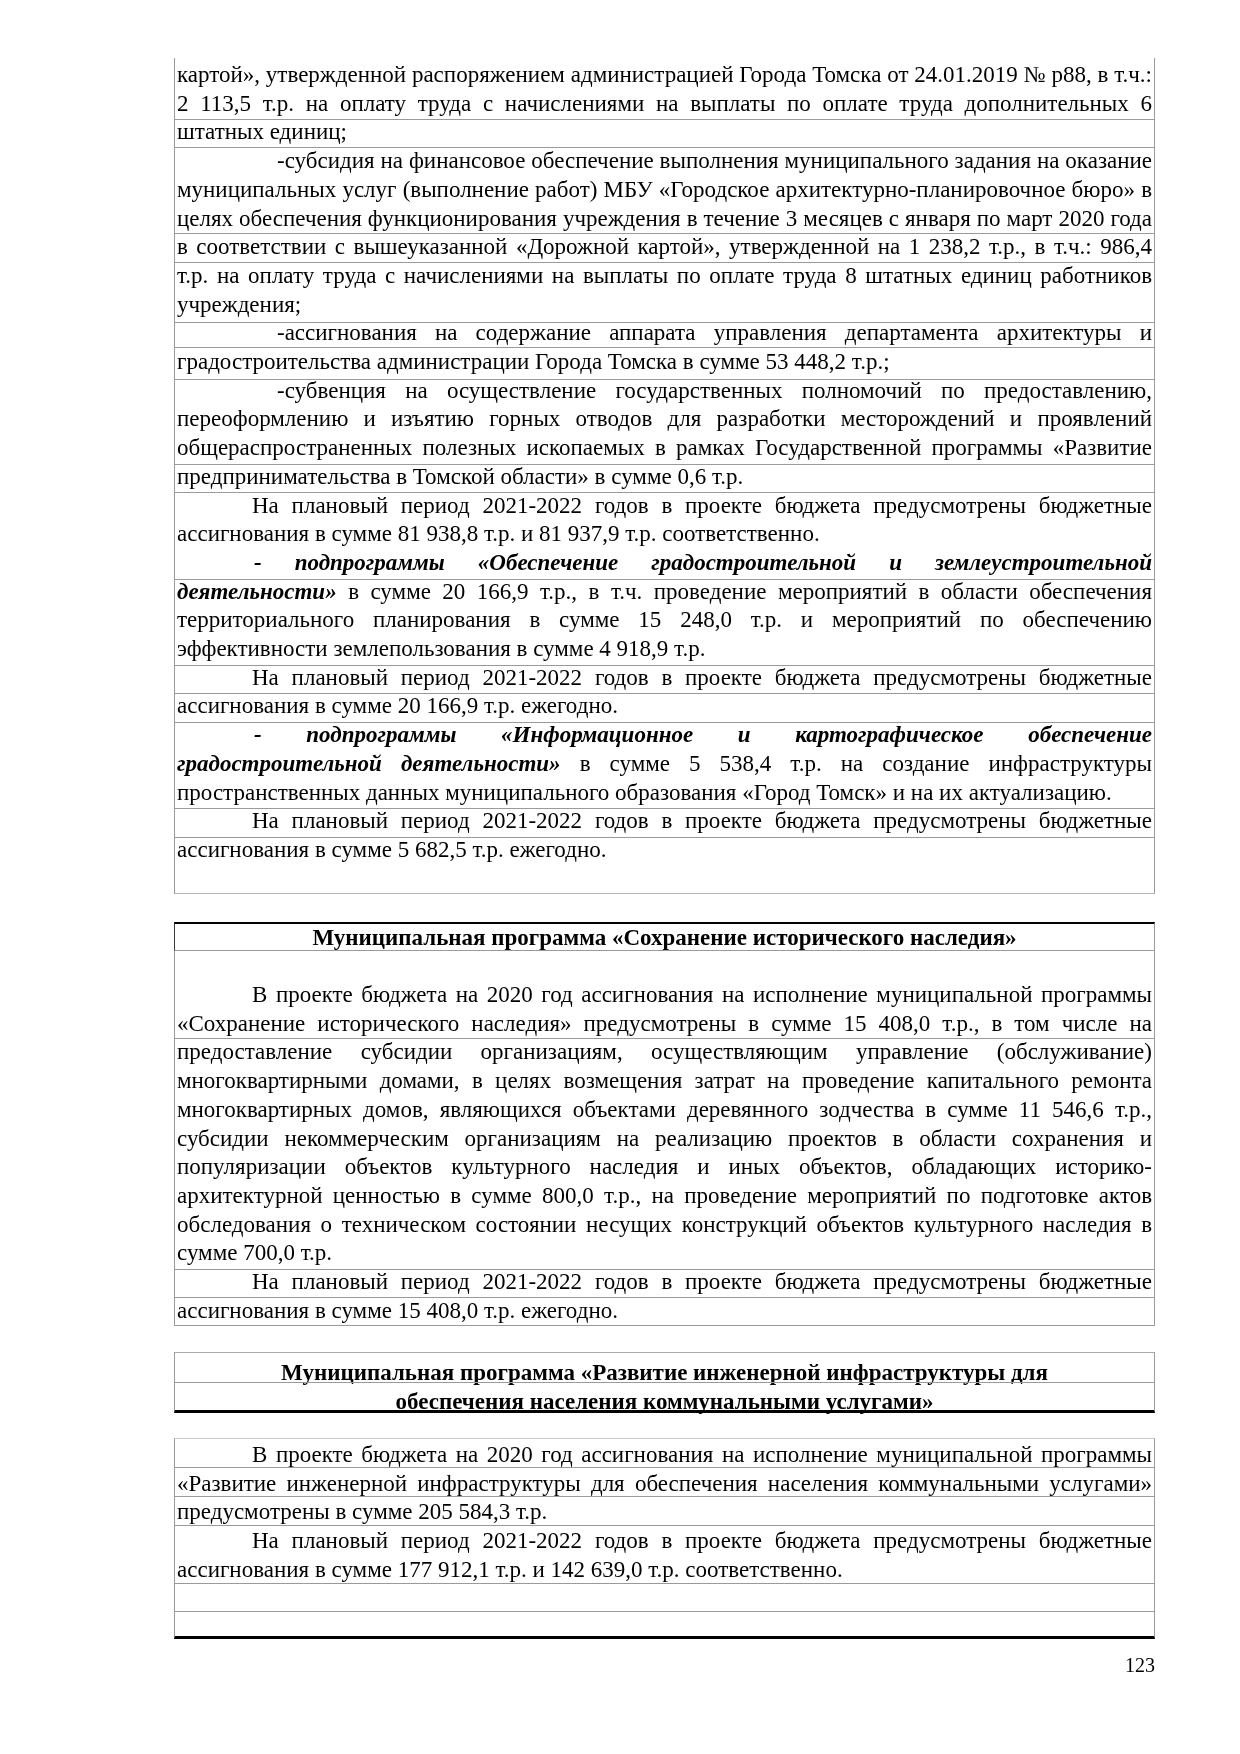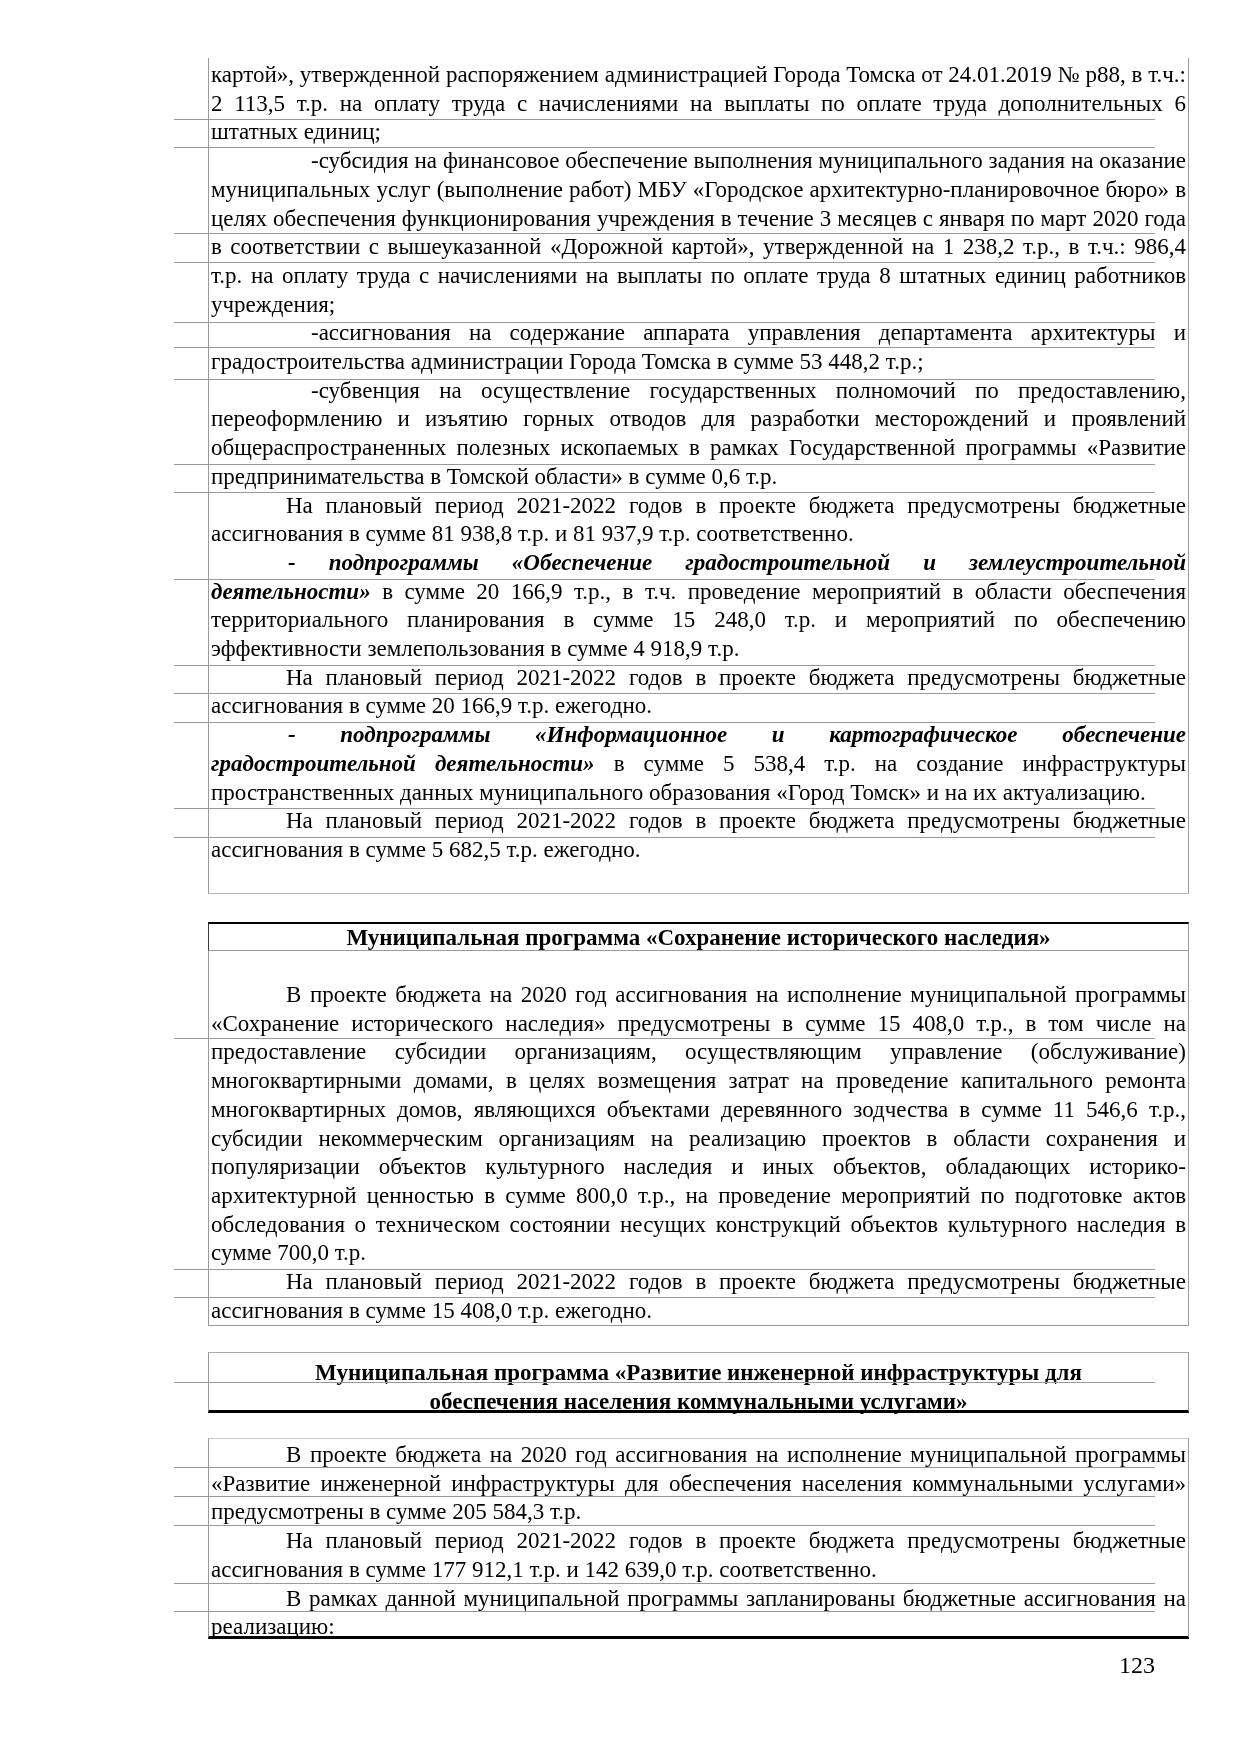--- a/index.html
+++ b/index.html
@@ -10,21 +10,20 @@
     background: #ffffff;
     font-family: "Liberation Serif", "DejaVu Serif", serif;
     color: #000;
     overflow: hidden;
   }
   .col {
     position: absolute;
     left: 174px;
     width: 981px;
     box-sizing: border-box;
-    margin-left: 34px;
   }
   .textblock { padding: 0 2px; }
   .block-a {
     top: 58px;
     height: 836px;
     border-left: 1px solid #9a9a9a;
     border-right: 1px solid #9a9a9a;
     border-bottom: 1px solid #b5b5b5;
     padding-top: 3px;
   }
@@ -88,21 +87,21 @@
     width: 981px;
     height: 1px;
     background: #9a9a9a;
   }
   .pagenum {
     position: absolute;
     top: 1650px;
     left: 174px;
     width: 981px;
     text-align: right;
-    font-size: 24px;
+    font-size: 20px;
     line-height: 30px;
   }
 </style>
 </head>
 <body>
 
 <div class="page">
 
   <div class="col textblock block-a">
     <p class="para cont"><span>картой», утвержденной распоряжением администрацией Города Томска от 24.01.2019 № р88, в т.ч.: 2 113,5 т.р. на оплату труда с начислениями на выплаты по оплате труда дополнительных 6 штатных единиц;</span></p>
@@ -125,21 +124,20 @@
     <p class="para ind"><span>На плановый период 2021-2022 годов в проекте бюджета предусмотрены бюджетные ассигнования в сумме 15 408,0 т.р. ежегодно.</span></p>
   </div>
 
   <div class="col h2row">
     <div class="inner">Муниципальная программа «Развитие инженерной инфраструктуры для обеспечения населения коммунальными услугами»</div>
   </div>
 
   <div class="col textblock block-c">
     <p class="para ind"><span>В проекте бюджета на 2020 год ассигнования на исполнение муниципальной программы «Развитие инженерной инфраструктуры для обеспечения населения коммунальными услугами» предусмотрены в сумме 205 584,3 т.р.</span></p>
     <p class="para ind"><span>На плановый период 2021-2022 годов в проекте бюджета предусмотрены бюджетные ассигнования в сумме 177 912,1 т.р. и 142 639,0 т.р. соответственно.</span></p>
-    <p class="para ind"><span>В рамках данной муниципальной программы запланированы бюджетные ассигнования на реализацию:</span></p>
   </div>
 
   <div class="hline" style="top:119px"></div>
   <div class="hline" style="top:147px"></div>
   <div class="hline" style="top:233px"></div>
   <div class="hline" style="top:262px"></div>
   <div class="hline" style="top:322px"></div>
   <div class="hline" style="top:347px"></div>
   <div class="hline" style="top:379px"></div>
   <div class="hline" style="top:464px"></div>

